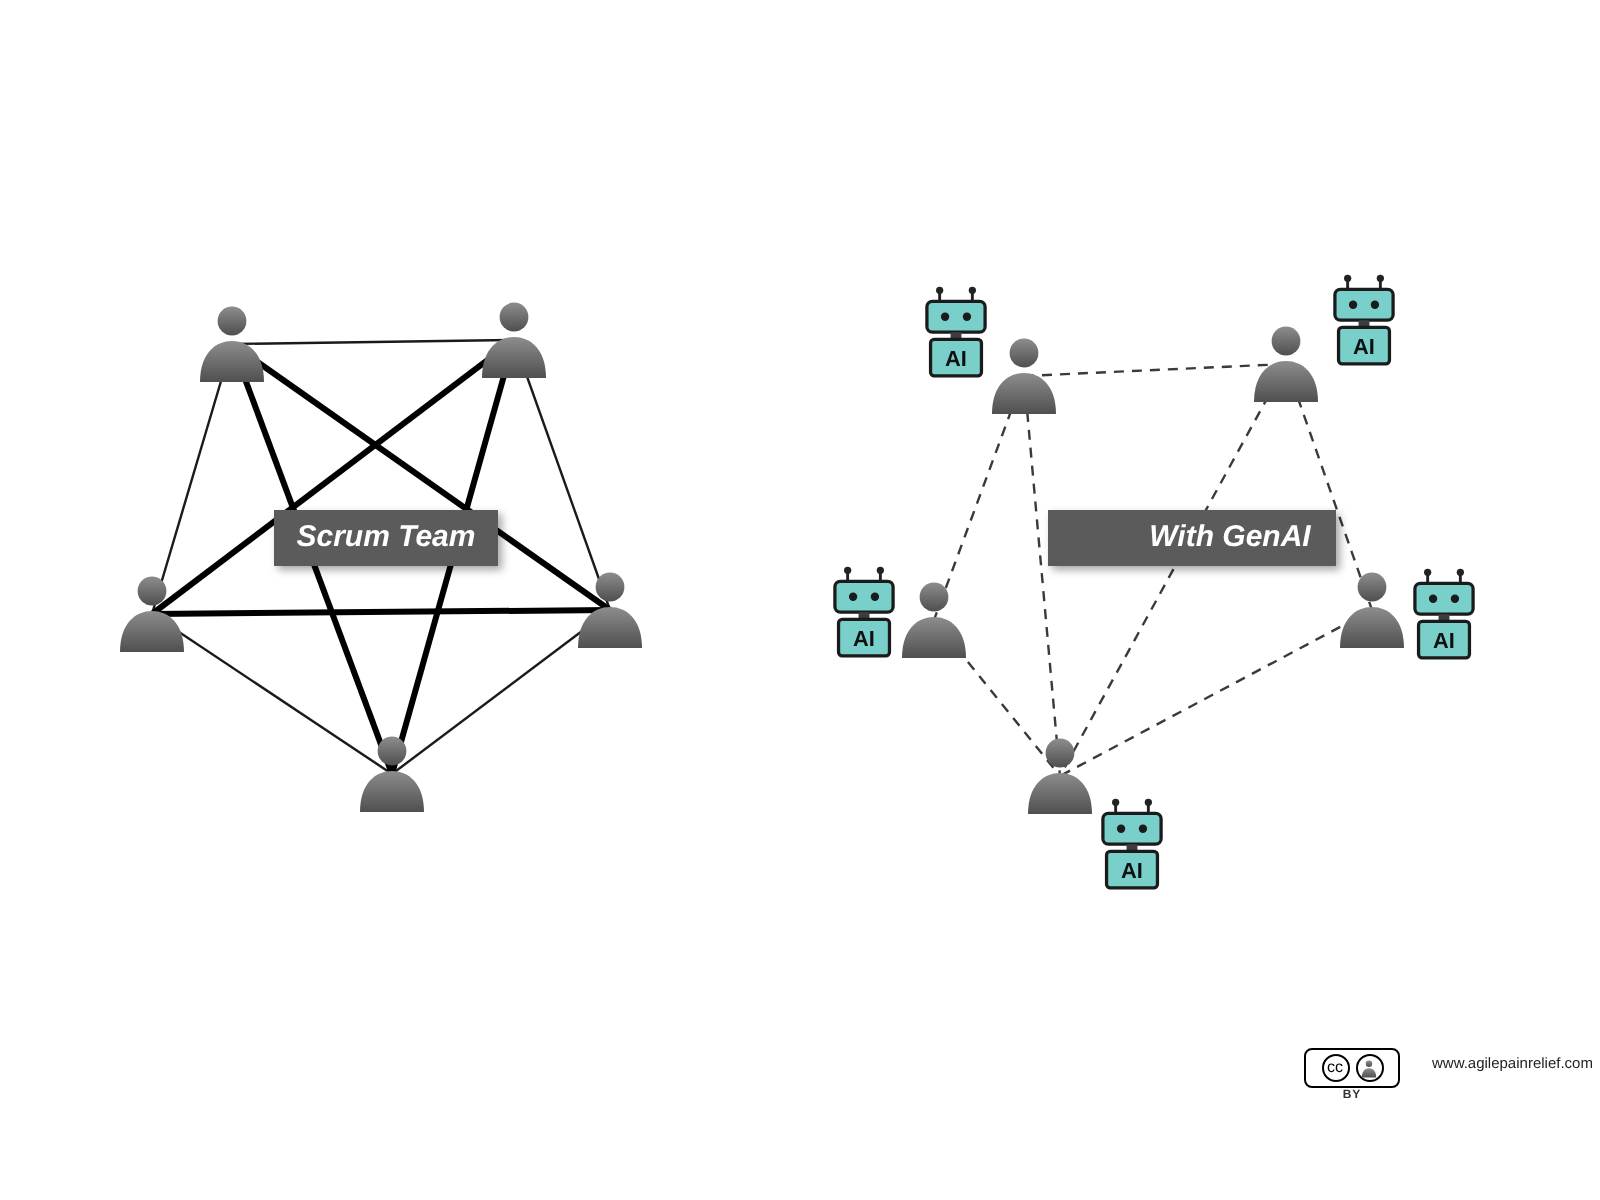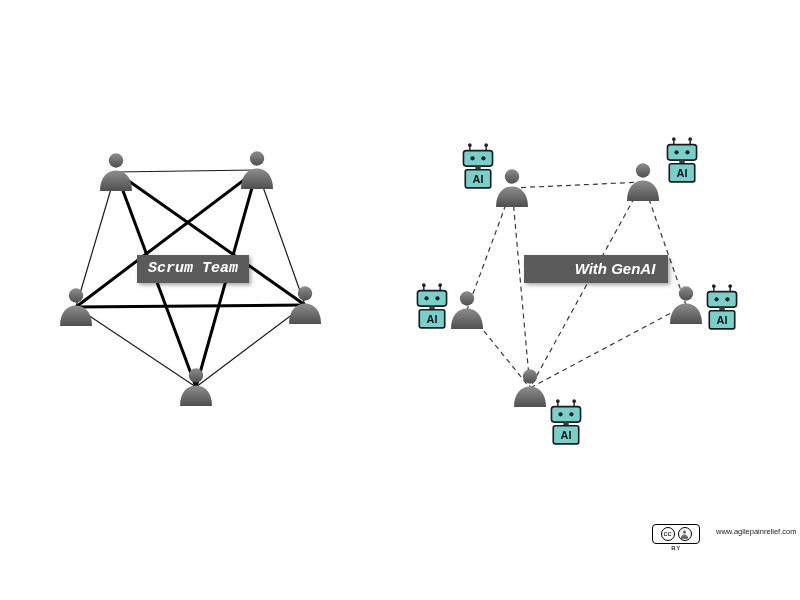--- a/index.html
+++ b/index.html
@@ -26,21 +26,21 @@
     color:#ffffff;
     font-weight:bold;
     font-style:italic;
     font-size:15px;
     line-height:28px;
     text-align:center;
     padding:0 10px;
     box-shadow:2px 2px 4px rgba(0,0,0,.35);
     white-space:nowrap;
   }
-  #left-label{left:137px;top:255px;min-width:92px;font-family:Liberation Mono, monospace;}
+  #left-label{left:137px;top:255px;min-width:92px;}
   #right-label{left:524px;top:255px;min-width:86px;padding-left:48px;}
 
   
   .footer{
     position:absolute;
     left:652px;top:524px;
     display:flex;align-items:flex-start;
   }
   .cc-badge{
     border:1.5px solid #000;

